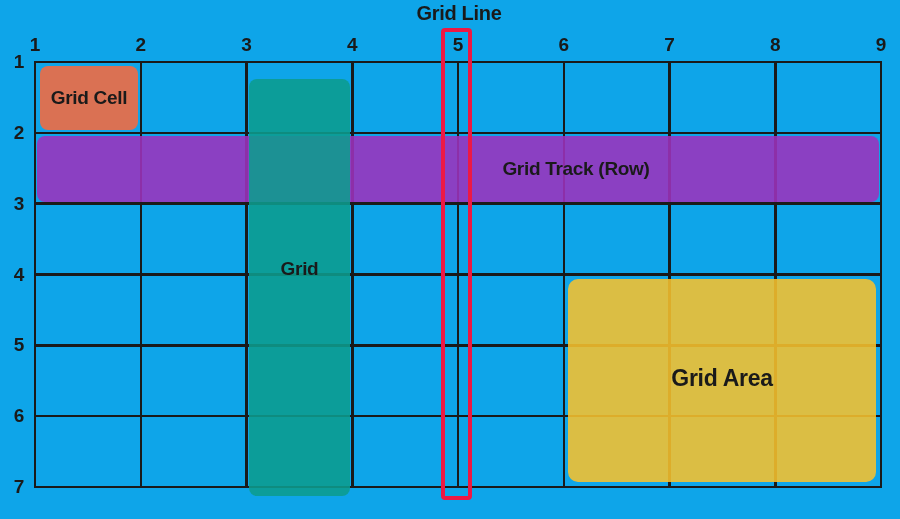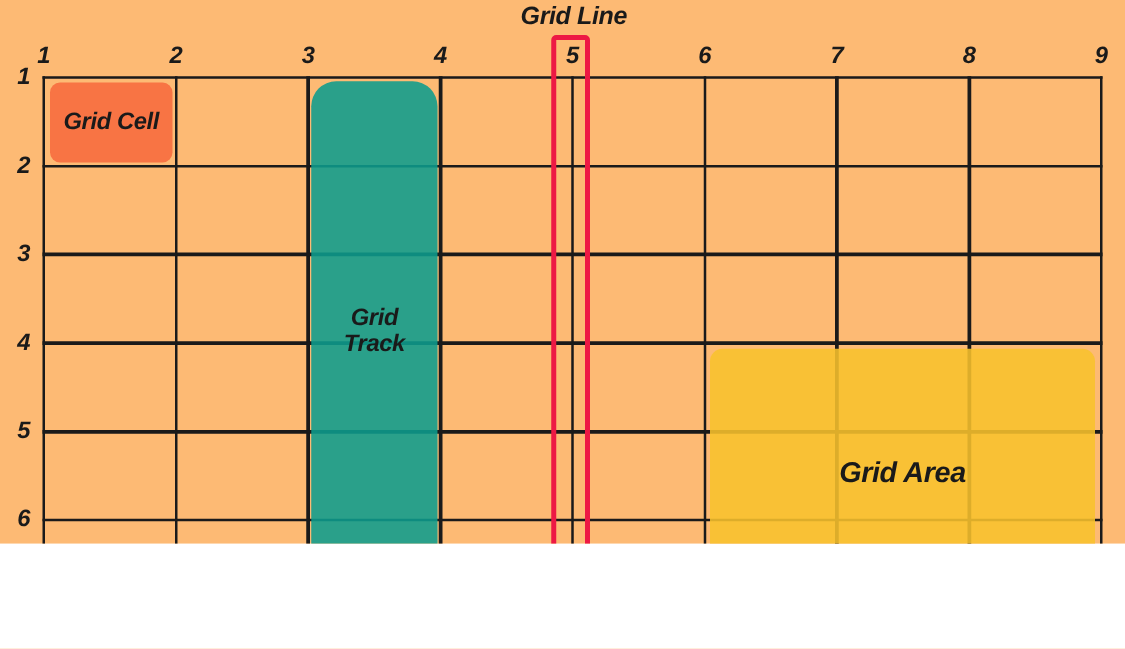--- a/index.html
+++ b/index.html
@@ -3,26 +3,25 @@
 <meta charset="utf-8">
 <style>
   html, body {
     margin: 0;
     padding: 0;
     background: #ffffff;
   }
   .stage {
     position: relative;
     width: 900px;
-    height: 435px;
-    background: #fdba74;
+    height: 519px;
+    background: #0ea5e9;
     overflow: hidden;
     font-family: "Liberation Sans", sans-serif;
     color: #1a1a1a;
-    font-style: italic;
   }
   .lbl {
     position: absolute;
     font-weight: 700;
     color: #1a1a1a;
     letter-spacing: -0.3px;
     white-space: nowrap;
   }
   .grid-line-title {
     left: 459px;
@@ -77,24 +76,24 @@
     z-index: 2;
   }
   .row-track-label {
     left: 539px;
     top: 50%;
     transform: translate(-50%, -50%);
     font-size: 19px;
   }
   .col-track {
     left: 249px;
-    top: 65px;
+    top: 79px;
     width: 101px;
     height: 417px;
-    border-radius: 20px;
+    border-radius: 8px;
     z-index: 3;
   }
   .col-track-label {
     left: 0;
     top: 179px;
     width: 100%;
     text-align: center;
     font-size: 19px;
     line-height: 21px;
     white-space: normal;
@@ -164,25 +163,27 @@
   <div id="row-numbers-layer">
       <span class="lbl row-num" style="left: 4px; top: 51px;">1</span>
       <span class="lbl row-num" style="left: 4px; top: 121.833px;">2</span>
       <span class="lbl row-num" style="left: 4px; top: 192.667px;">3</span>
       <span class="lbl row-num" style="left: 4px; top: 263.5px;">4</span>
       <span class="lbl row-num" style="left: 4px; top: 334.333px;">5</span>
       <span class="lbl row-num" style="left: 4px; top: 405.167px;">6</span>
       <span class="lbl row-num" style="left: 4px; top: 476px;">7</span>
     </div>
 
+  <div class="overlay row-track" style="background: rgba(157, 50, 188, 0.88);">
+    <span class="lbl row-track-label">Grid Track (Row)</span>
+  </div>
 
   <div class="overlay col-track" style="background: rgba(13, 156, 141, 0.88);">
     <span class="lbl col-track-label">
       <span>Grid</span>
-      <span>Track</span>
     </span>
   </div>
 
   <div class="overlay cell-box" style="background: rgba(247, 106, 62, 0.88); text-align: right;">
     <span class="lbl">Grid Cell</span>
   </div>
 
   <div class="overlay area-box" style="background: rgba(248, 193, 44, 0.88);">
     <span class="lbl area-label">Grid Area</span>
   </div>

